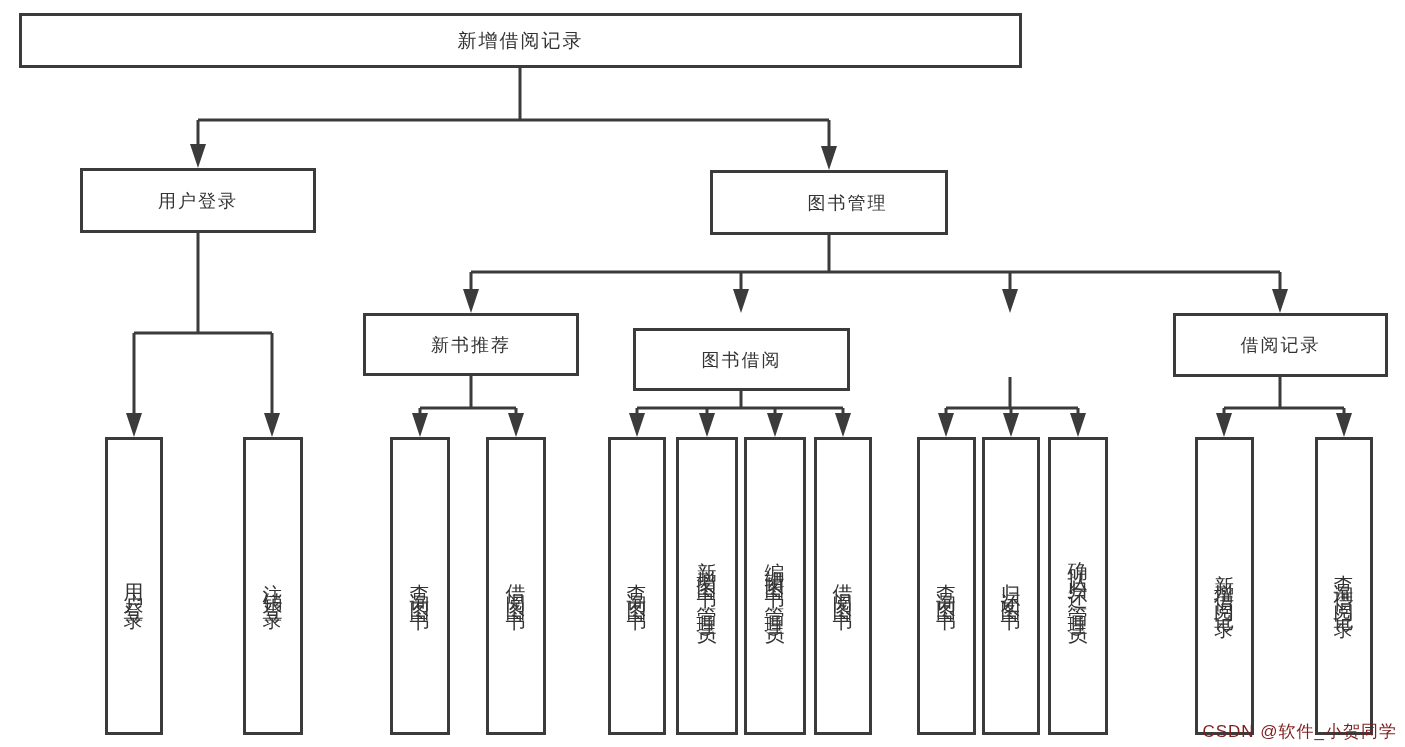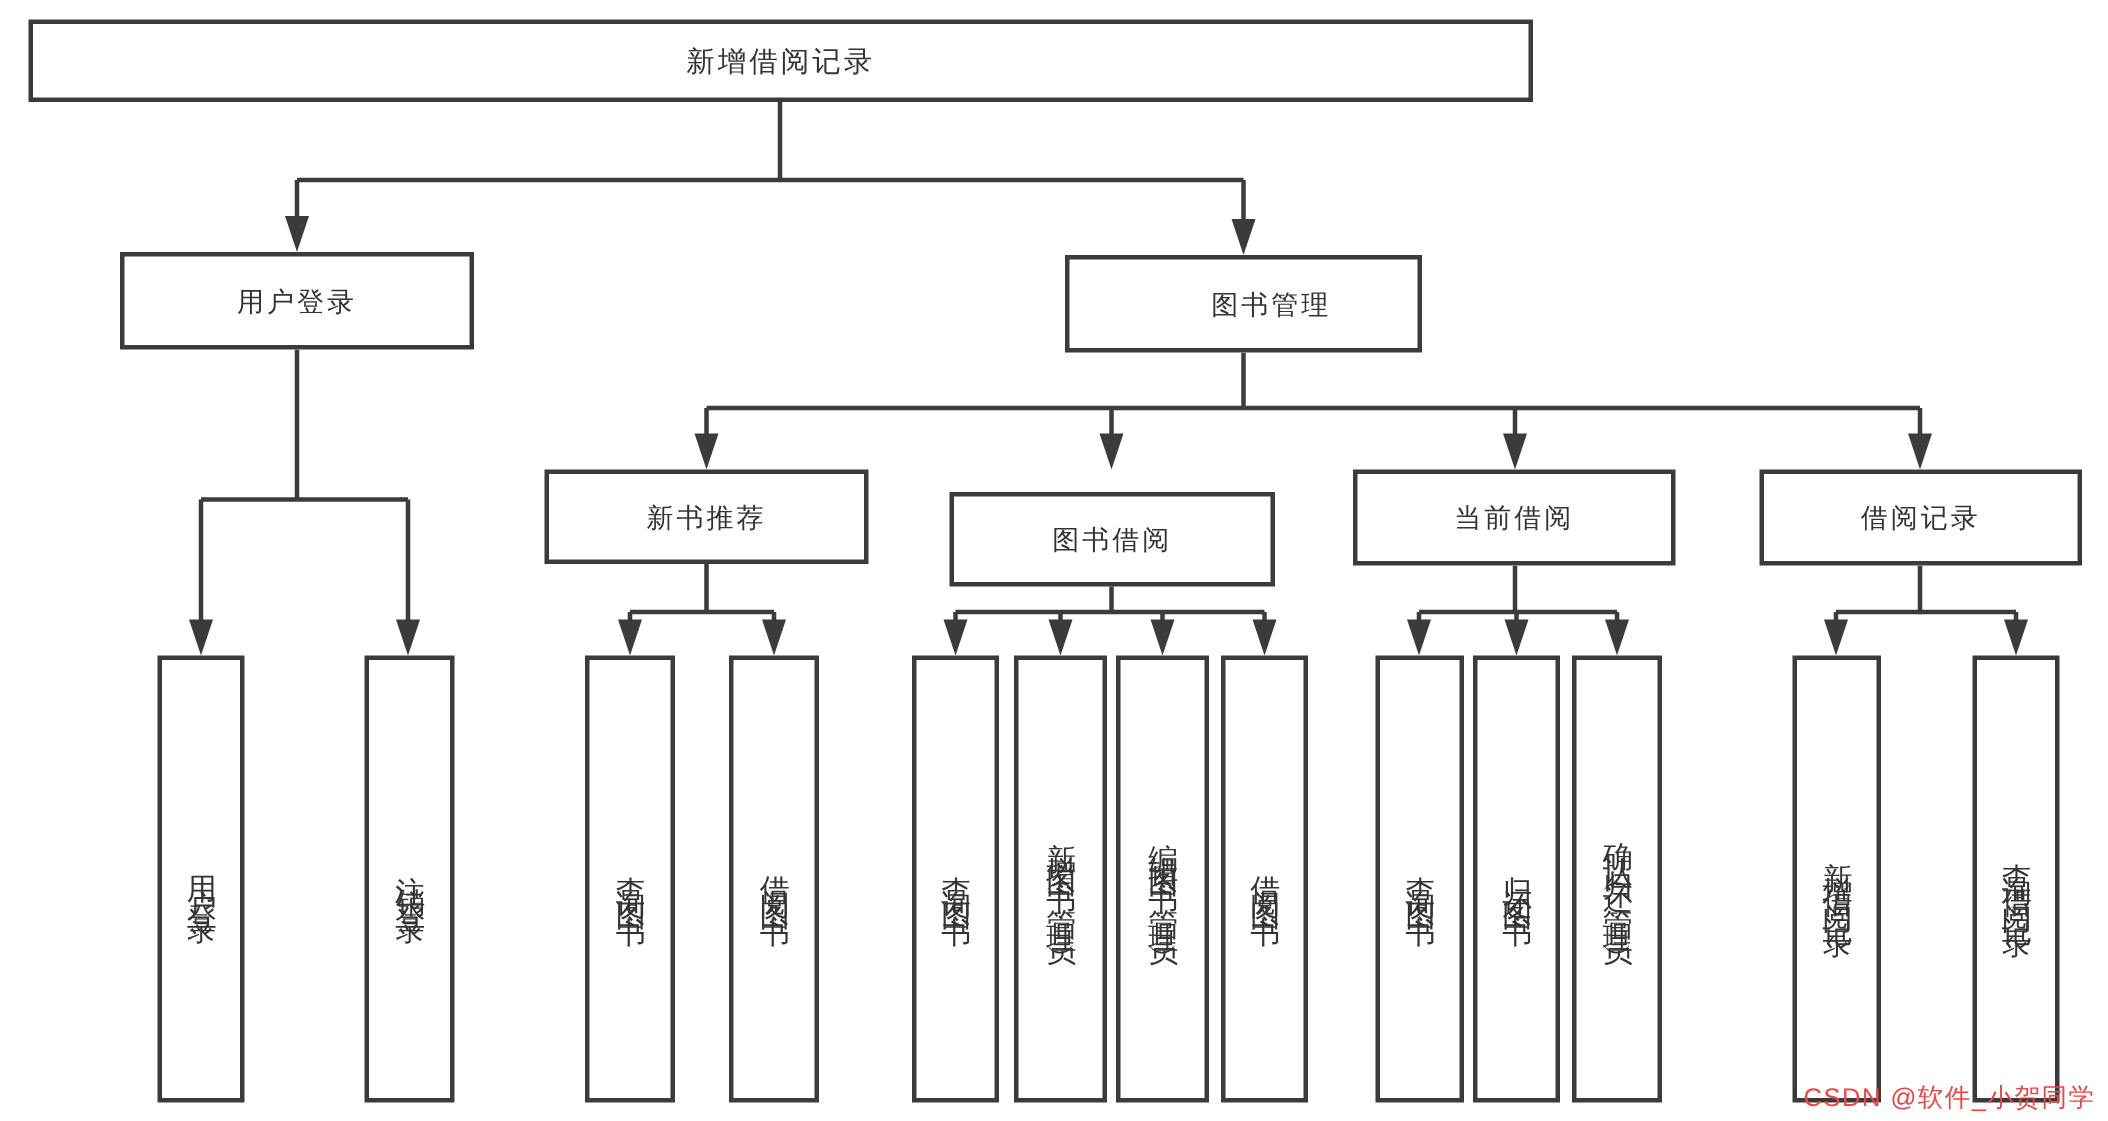--- a/index.html
+++ b/index.html
@@ -50,21 +50,21 @@
   .n-l7  { left: 744px;  width: 62px; }
   .n-l8  { left: 814px;  width: 58px; }
   .n-l9  { left: 917px;  width: 59px; }
   .n-l10 { left: 982px;  width: 58px; }
   .n-l11 { left: 1048px; width: 60px; }
   .n-l12 { left: 1195px; width: 59px; }
   .n-l13 { left: 1315px; width: 58px; }
 
   .watermark {
     position: absolute; right: 8px; top: 720px; z-index: 3;
-    color: #ef4444; font-size: 17px; letter-spacing: 1px;
+    color: #7f1d1d; font-size: 17px; letter-spacing: 1px;
   }
 </style>
 </head>
 <body>
 
 <div class="stage">
 
   <svg class="connectors" width="1405" height="747" viewBox="0 0 1405 747" fill="#3b3b3b" stroke="#3b3b3b" stroke-width="3">
 
     <g>
@@ -125,23 +125,20 @@
   <div class="box n-book">
     <span>图书管理</span>
   </div>
 
   <div class="box n-g1">
     <span>新书推荐</span>
   </div>
   <div class="box n-g2">
     <span>图书借阅</span>
   </div>
-  <div class="box n-g3">
-    <span>当前借阅</span>
-  </div>
   <div class="box n-g4">
     <span>借阅记录</span>
   </div>
 
   <div class="vbox n-l1">
     <span class="vtext">用户登录</span>
   </div>
   <div class="vbox n-l2">
     <span class="vtext">注销登录</span>
   </div>

